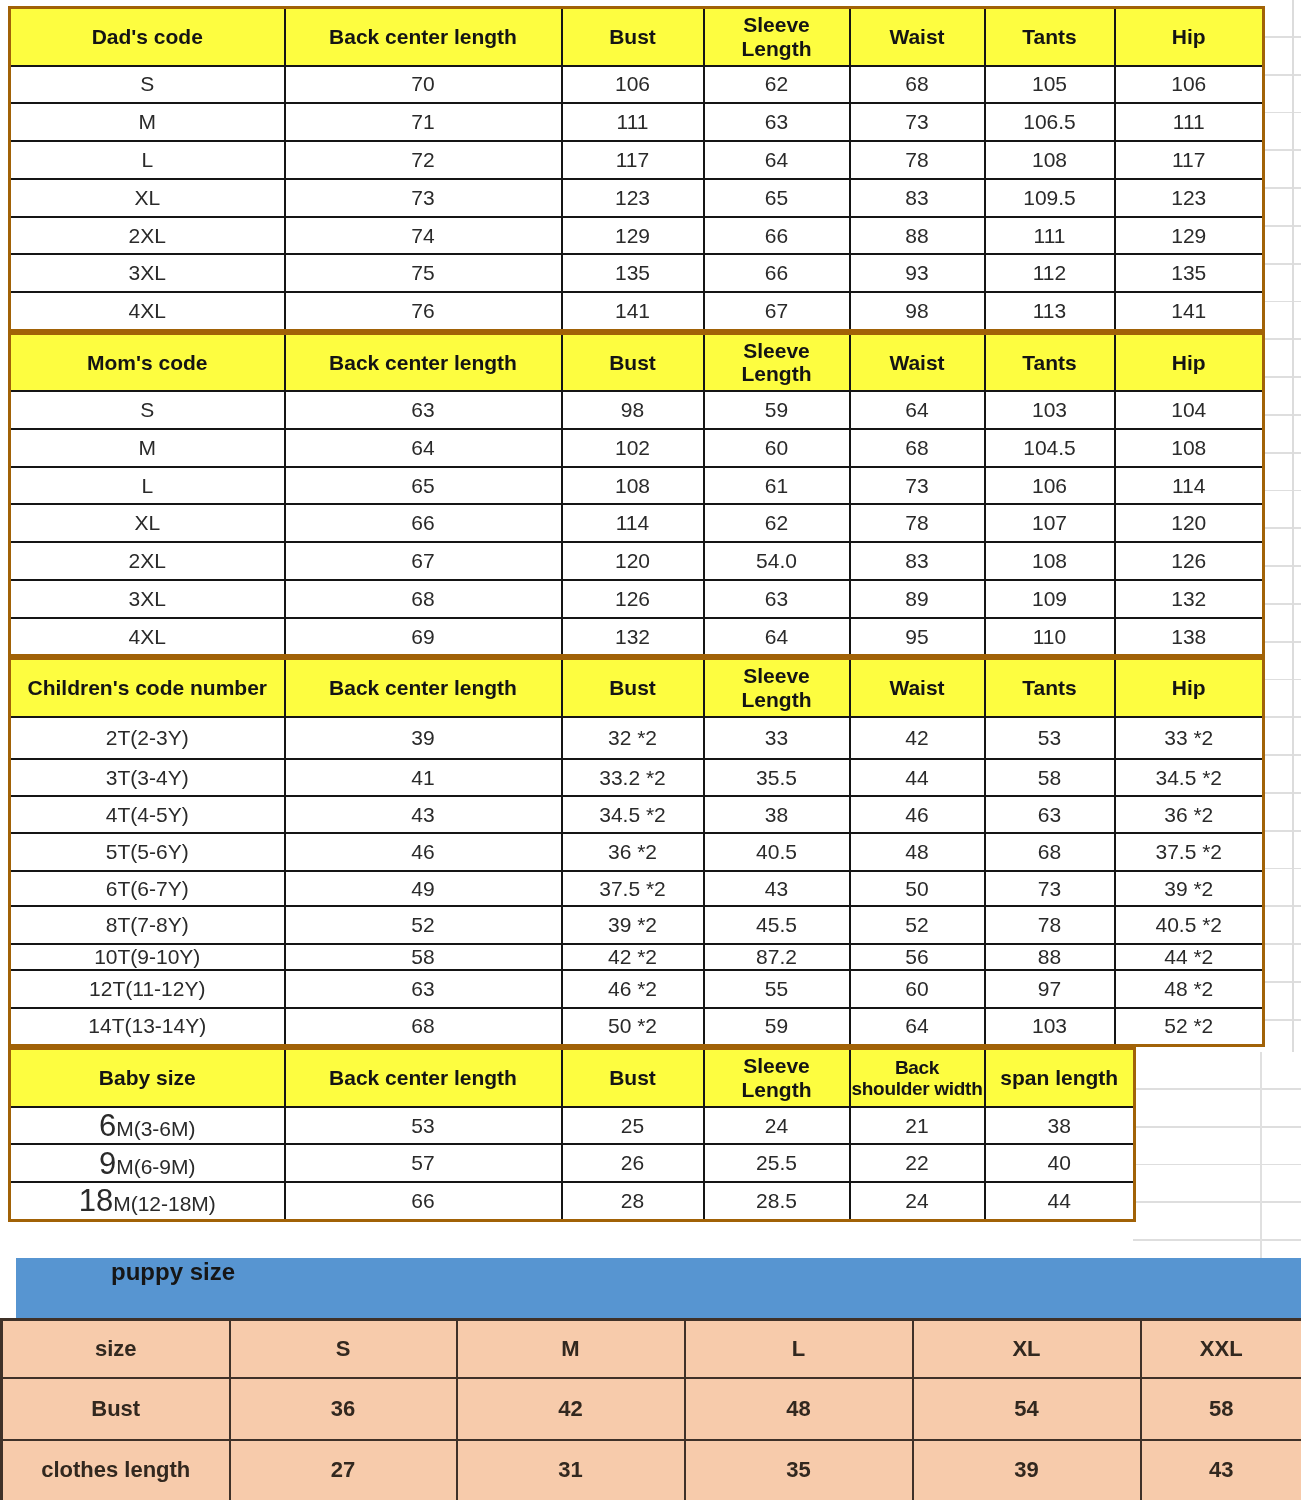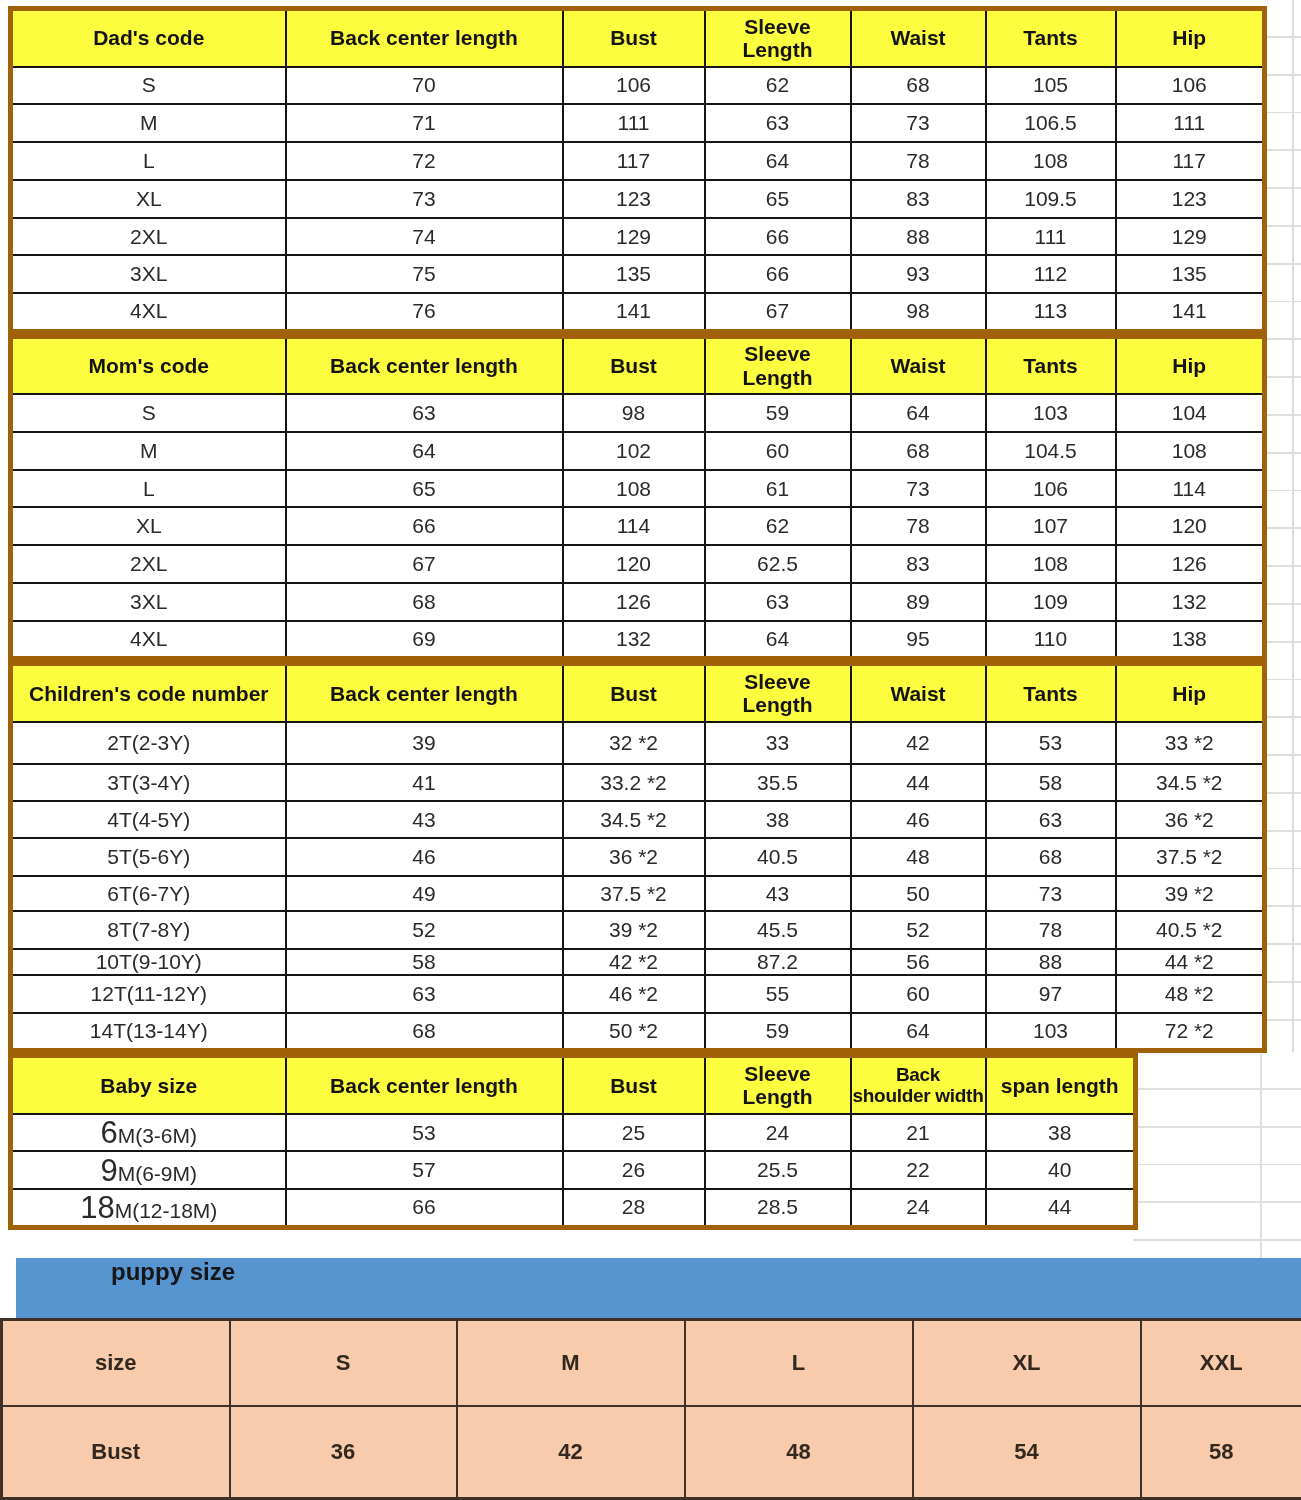--- a/index.html
+++ b/index.html
@@ -18,21 +18,21 @@
   }
   .grid-strip.baby-side{
     background:
       linear-gradient(to right, transparent 127px, #e0e0e0 127px, #e0e0e0 129px, transparent 129px),
       repeating-linear-gradient(to bottom, #ffffff 0px, #ffffff 36px, #dedede 36px, #dedede 37.8px);
   }
 
   #size-tables{position:absolute;left:8px;top:6px;}
   table.size-table{
     border-collapse:collapse;table-layout:fixed;
-    border:5px solid #a16207;
+    border:3px solid #a16207;
     background:#ffffff;
   }
   table.size-table th{
     background:#fdfd40;color:#141414;
     font-size:21px;font-weight:bold;
     white-space:pre-line;line-height:1.12;
     border:2px solid #151515;padding:0;text-align:center;vertical-align:middle;
   }
   table.size-table td{
     border:2px solid #151515;padding:0;
@@ -219,21 +219,21 @@
             <td class="c-black">114</td>
             <td class="c-black">62</td>
             <td class="c-black">78</td>
             <td class="c-black">107</td>
             <td class="c-black">120</td>
           </tr>
           <tr style="height: 37.8px;">
             <td class="c-black">2XL</td>
             <td class="c-black">67</td>
             <td class="c-black">120</td>
-            <td class="c-black">62.5</td>
+            <td class="c-black">54.0</td>
             <td class="c-black">83</td>
             <td class="c-black">108</td>
             <td class="c-black">126</td>
           </tr>
           <tr style="height: 37.8px;">
             <td class="c-black">3XL</td>
             <td class="c-black">68</td>
             <td class="c-black">126</td>
             <td class="c-black">63</td>
             <td class="c-black">89</td>
@@ -346,21 +346,21 @@
             <td class="c-red">97</td>
             <td class="c-black">48 *2</td>
           </tr>
           <tr style="height: 37.8px;">
             <td class="c-red">14T(13-14Y)</td>
             <td class="c-red">68</td>
             <td class="c-red">50 *2</td>
             <td class="c-red">59</td>
             <td class="c-red">64</td>
             <td class="c-red">103</td>
-            <td class="c-black">72 *2</td>
+            <td class="c-black">52 *2</td>
           </tr>
         </tbody>
       </table>
       <table class="size-table baby-table" style="width: 1125px;">
         <colgroup>
           <col style="width: 275px;">
           <col style="width: 277px;">
           <col style="width: 142px;">
           <col style="width: 146px;">
           <col style="width: 135px;">
@@ -429,16 +429,24 @@
           <td>XXL</td>
         </tr>
         <tr style="height: 62px;">
           <td>Bust</td>
           <td>36</td>
           <td>42</td>
           <td>48</td>
           <td>54</td>
           <td>58</td>
         </tr>
+        <tr style="height: 62px;">
+          <td>clothes length</td>
+          <td>27</td>
+          <td>31</td>
+          <td>35</td>
+          <td>39</td>
+          <td>43</td>
+        </tr>
       </tbody>
   </table>
 
 </div>
 
 </body></html>

